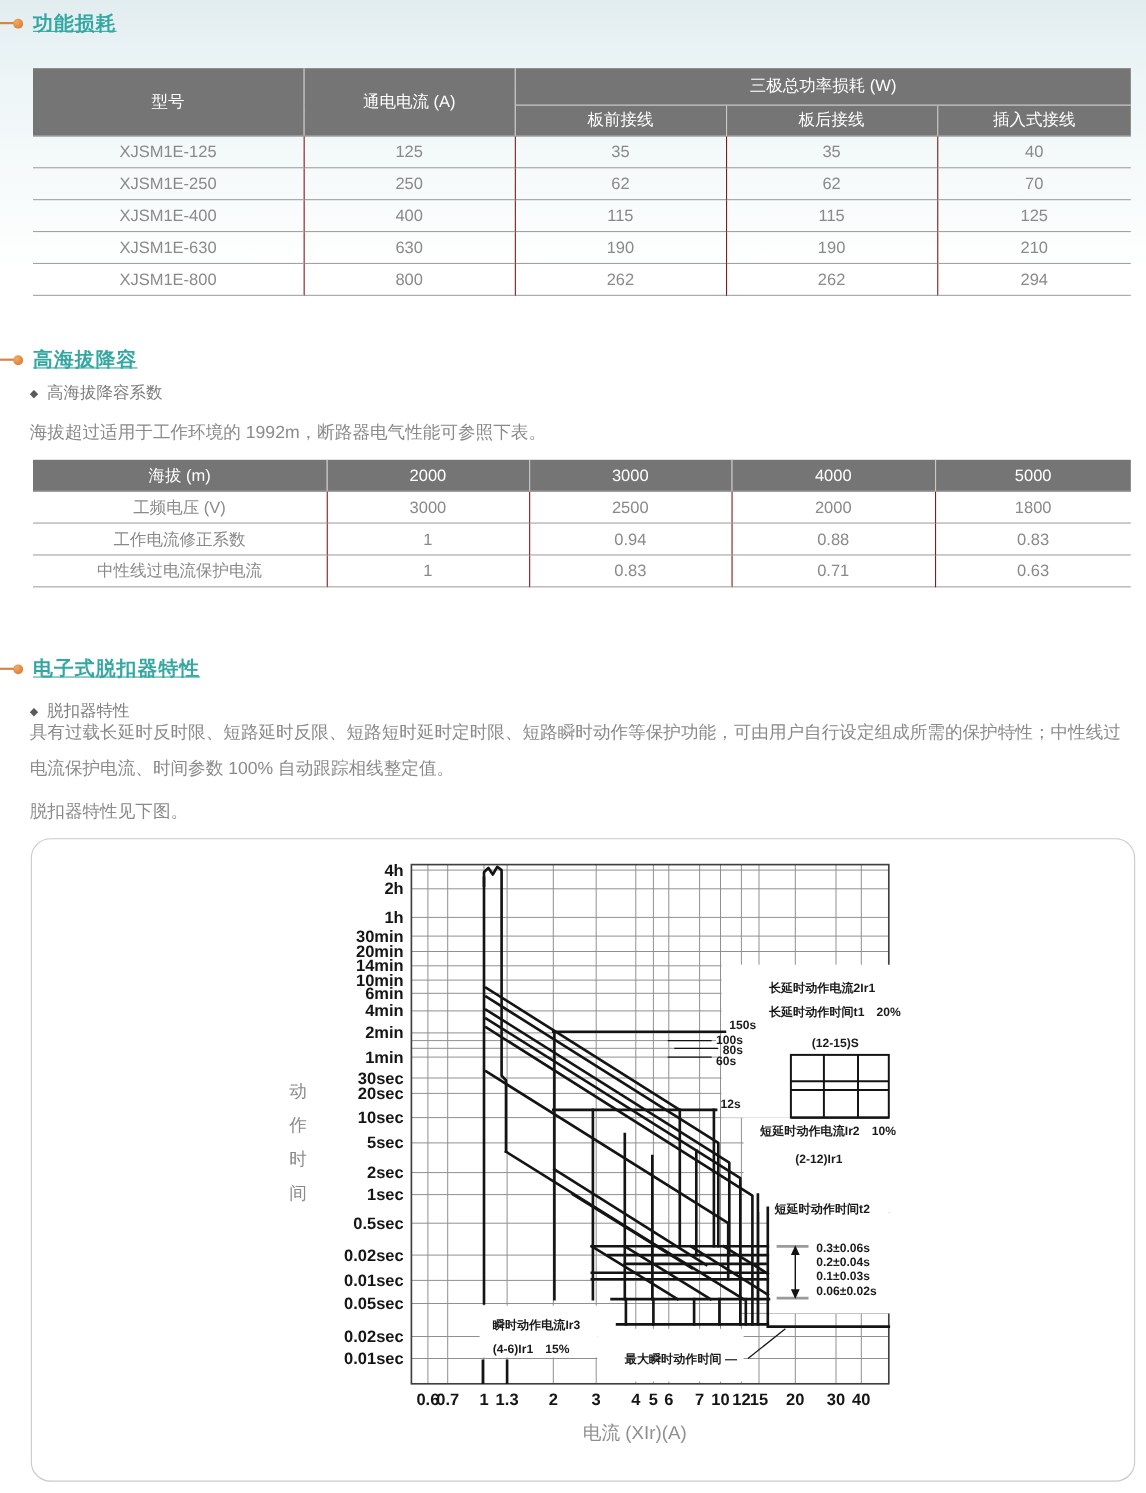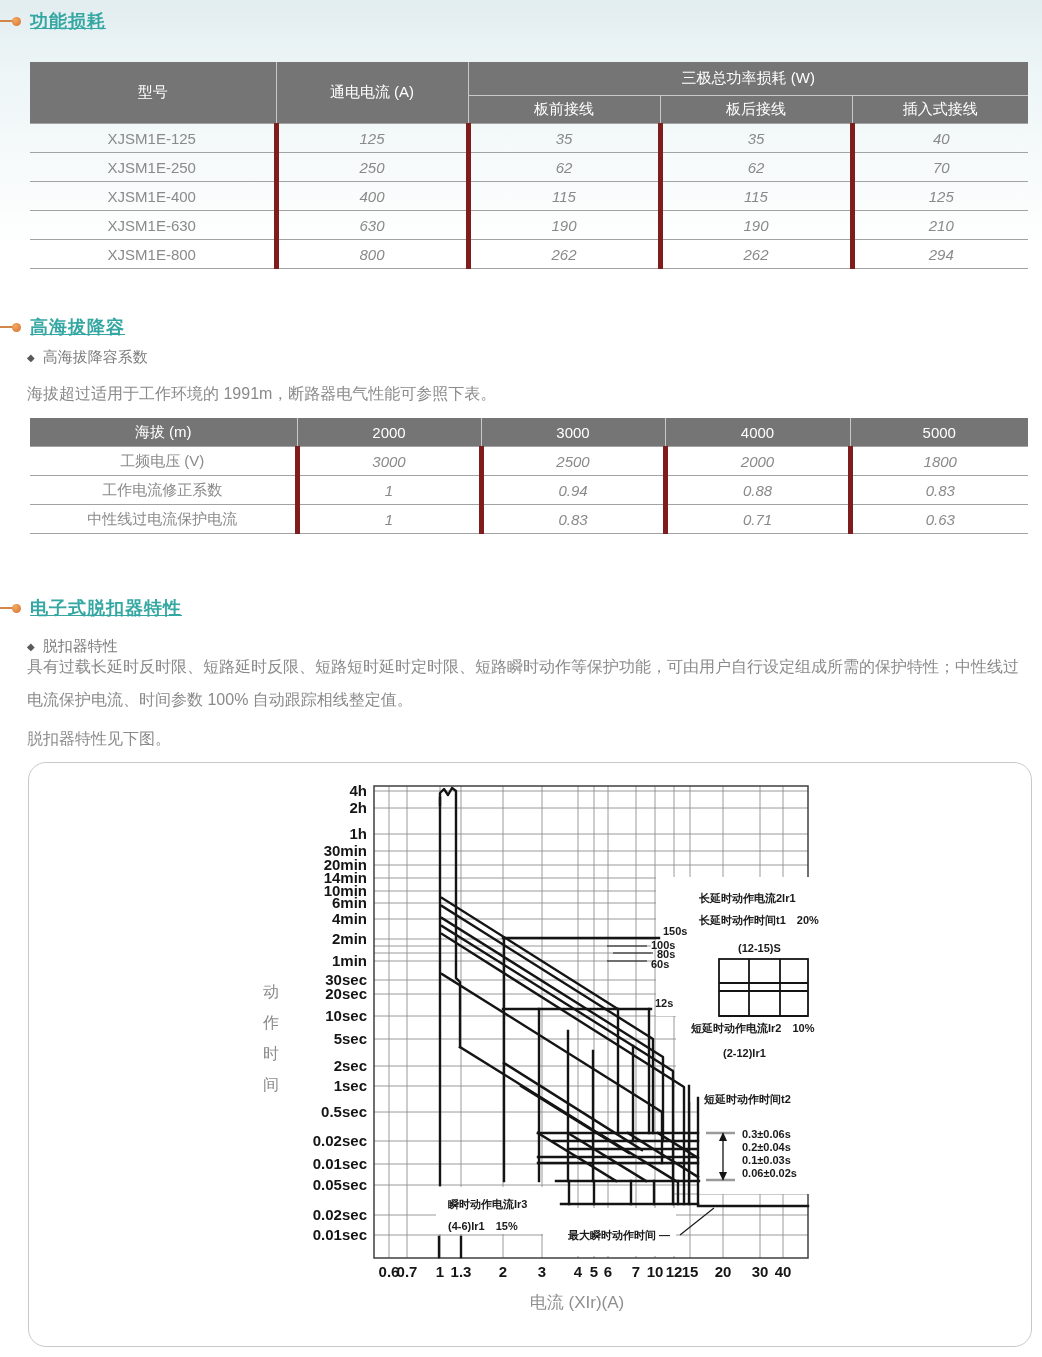--- a/index.html
+++ b/index.html
@@ -17,21 +17,21 @@
   .subtitle{position:absolute;left:27px;display:flex;align-items:center;color:#7d7d7d;font-size:15px;}
   .subtitle .diamond{font-size:10px;color:#5a5a5a;margin-right:8px;}
   .para{position:absolute;left:27px;width:1006px;color:#8a8a8a;font-size:16px;line-height:33px;}
   
   table.t{position:absolute;left:30px;width:998px;border-collapse:collapse;table-layout:fixed;
           border-bottom:1px solid #a2a2a2;}
   table.t th{background:#757575;color:#ffffff;font-weight:normal;font-size:15px;
              text-align:center;padding:0;}
   table.t td{color:#8a8a8a;font-size:15px;text-align:center;padding:0;height:28px;
              border-top:1px solid #a2a2a2;}
-  table.t td + td{border-left:5px solid #7f1d1d;font-style:italic;}
+  table.t td + td{border-left:1px solid #7f1d1d;}
   table.t th.sepl{border-left:1px solid #c9c9c9;}
   .t1 thead tr.r1 th{height:33px;}
   .t1 thead tr.r2 th{height:27px;border-top:1px solid #c9c9c9;}
   .t2 thead th{height:28px;}
   .t2 td{height:29px;}
   
   .figure{position:absolute;left:28px;top:762px;width:1002px;height:583px;
           border:1px solid #c9c9c9;border-radius:18px;background:#fff;}
   .figure svg{display:block;}
   .gl{stroke:#8f8f8f;stroke-width:0.9;}
@@ -120,21 +120,21 @@
 
 <div class="title-row" style="top:314px;">
   <i class="mline"></i>
   <i class="mdot"></i>
   <h2>高海拔降容</h2>
 </div>
 <div class="subtitle" style="top:348px;">
   <span class="diamond">◆</span>
   <span>高海拔降容系数</span>
 </div>
-<div class="para" style="top:377px;">海拔超过适用于工作环境的 1991m，断路器电气性能可参照下表。</div>
+<div class="para" style="top:377px;">海拔超过适用于工作环境的 1992m，断路器电气性能可参照下表。</div>
 
 <table class="t t2" style="top:418px;">
   <colgroup>
       <col style="width:267px">
       <col style="width:184px">
       <col style="width:184px">
       <col style="width:185px">
       <col style="width:178px">
     </colgroup>
   <thead>

